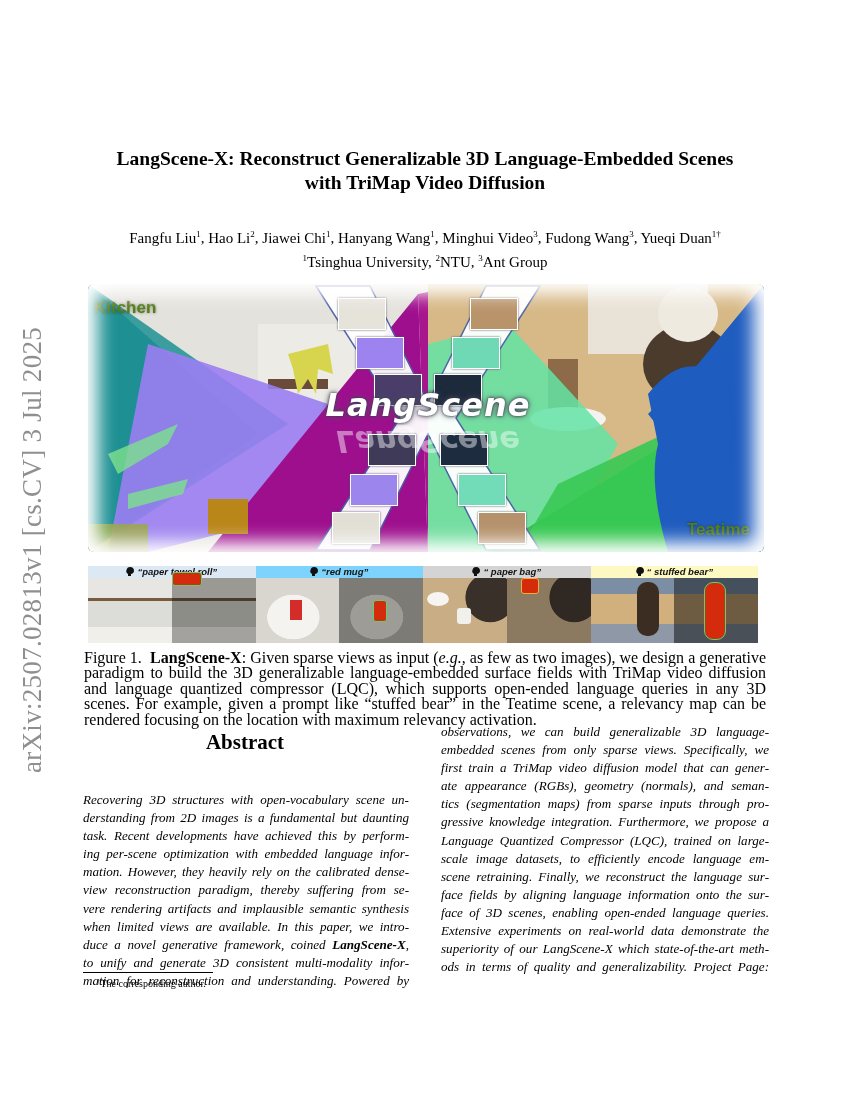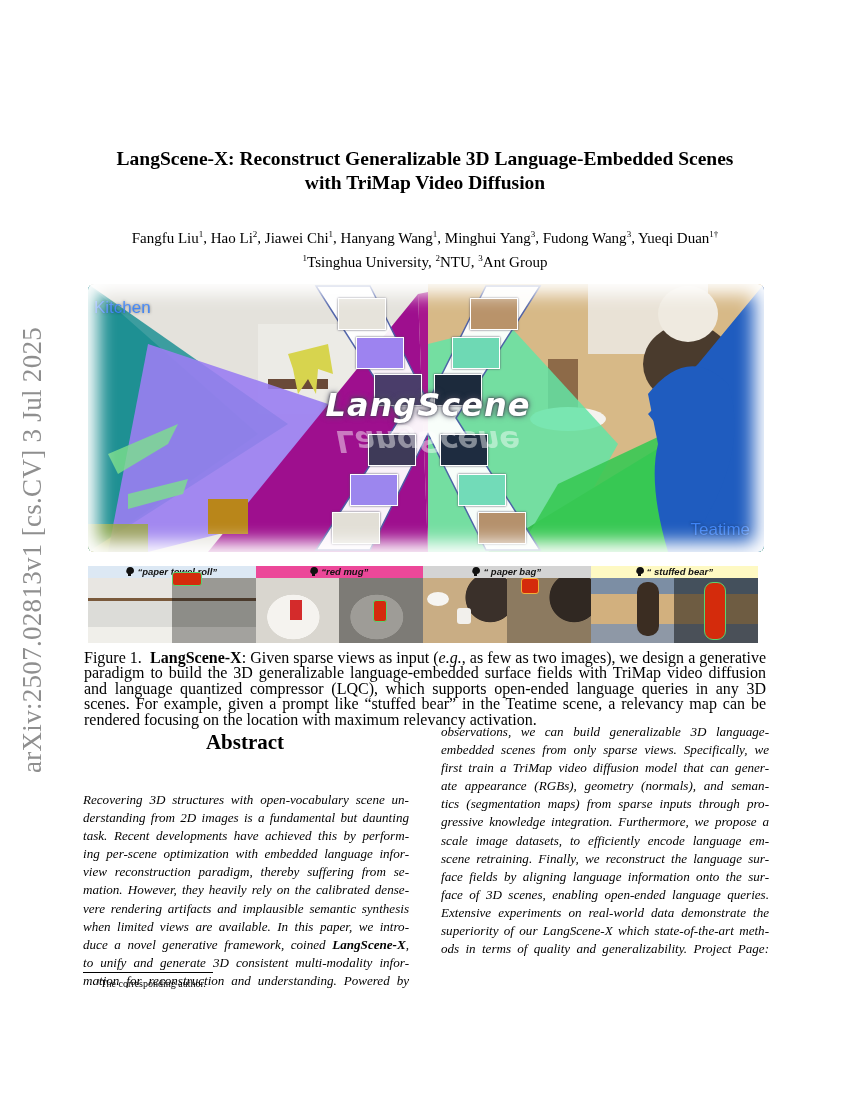--- a/index.html
+++ b/index.html
@@ -8,21 +8,21 @@
   .arxiv-stamp { position:absolute; left:12px; top:320px; width:40px; height:460px; }
   .arxiv-stamp span { position:absolute; left:50%; top:50%; transform:translate(-50%,-50%) rotate(-90deg); white-space:nowrap; font-family:"Liberation Serif", serif; font-size:27px; color:#8f8f8f; letter-spacing:0.3px; }
 
   .title { position:absolute; left:60px; width:730px; top:147px; text-align:center; font-weight:bold; font-size:19.5px; line-height:24px; }
   .authors { position:absolute; left:60px; width:730px; top:224px; text-align:center; font-size:15px; line-height:20px; }
   .authors sup { font-size:9px; }
 
   .teaser { position:absolute; left:88px; top:284px; width:676px; height:268px; overflow:hidden; border-radius:6px; }
   .teaser .bg { position:absolute; inset:0; }
   .teaser .fade { position:absolute; inset:0; box-shadow: inset 0 0 18px 10px #fff; pointer-events:none; }
-  .scene-label { position:absolute; font-family:"Liberation Sans", sans-serif; font-weight:normal; color:#3b82f6; font-size:17px; text-shadow:0 0 3px rgba(0,0,0,.5); }
+  .scene-label { position:absolute; font-family:"Liberation Sans", sans-serif; font-weight:bold; color:#4d7c0f; font-size:17px; text-shadow:0 0 3px rgba(0,0,0,.5); }
   .logo-text { position:absolute; left:220px; top:102px; width:240px; text-align:center; font-family:"DejaVu Sans", sans-serif; font-style:italic; font-weight:bold; font-size:32px; color:#fff; text-shadow:0 0 3px #334, 0 0 6px #556; letter-spacing:1px; }
   .logo-reflect { position:absolute; left:220px; top:140px; width:240px; text-align:center; font-family:"DejaVu Sans", sans-serif; font-style:italic; font-weight:bold; font-size:30px; color:rgba(255,255,255,.45); transform:scaleY(-1); }
   .thumb { position:absolute; width:46px; height:30px; border:1px solid #fff; box-shadow:0 0 2px #556; }
 
   .strip { position:absolute; left:88px; top:566px; width:670px; height:77px; display:flex; }
   .query { flex:1; position:relative; overflow:hidden; }
   .query .qhead { height:12px; font-family:"Liberation Sans", sans-serif; font-weight:bold; font-style:italic; font-size:9.5px; line-height:12px; text-align:center; color:#111; white-space:nowrap; }
   .query .qhead .mic { display:inline-block; width:8px; height:9px; margin-right:3px; vertical-align:-1px; }
   .query .imgs { display:flex; height:65px; }
   .query .imgs div { flex:1; position:relative; }
@@ -52,21 +52,21 @@
   <div>LangScene-X: Reconstruct Generalizable 3D Language-Embedded Scenes</div>
   <div>with TriMap Video Diffusion</div>
 </div>
 
 <div class="authors">
   <div>
     <span>Fangfu Liu</span><sup>1</sup>,
     <span>Hao Li</span><sup>2</sup>,
     <span>Jiawei Chi</span><sup>1</sup>,
     <span>Hanyang Wang</span><sup>1</sup>,
-    <span>Minghui Yang</span><sup>3</sup>,
+    <span>Minghui Video</span><sup>3</sup>,
     <span>Fudong Wang</span><sup>3</sup>,
     <span>Yueqi Duan</span><sup>1†</sup>
   </div>
   <div>
     <sup>1</sup><span>Tsinghua University</span>,
     <sup>2</sup><span>NTU</span>,
     <sup>3</sup><span>Ant Group</span>
   </div>
 </div>
 
@@ -138,21 +138,21 @@
         </svg><span>“paper towel roll”</span>
     </div>
     <div class="imgs">
       <div style="background:linear-gradient(#e8e6e2 0 30%, #7a5a3c 30% 36%, #dcdcd8 36% 75%, #f0efea 75%);"></div>
       <div style="background:linear-gradient(#9a9994 0 30%, #4a3a2c 30% 36%, #8d8d88 36% 75%, #a3a29e 75%);">
         <div class="mask" style="right:0;bottom:6px;width:28px;height:12px;"></div>
       </div>
     </div>
   </div>
   <div class="query">
-    <div class="qhead" style="background:#ec4899;">
+    <div class="qhead" style="background:#7dd3fc;">
       <svg class="mic" viewBox="0 0 8 9">
           <path d="M4 0 C7 0 8 2 8 4 C8 6 6 7 5 7 L5 9 L2 9 L2 7 C0 6 0 4 0.5 3 C1 1 2 0 4 0Z" fill="#111"></path>
         </svg><span>“red mug”</span>
     </div>
     <div class="imgs">
       <div style="background:radial-gradient(ellipse at 45% 60%, #f5f3ef 0 40%, #d9d6cf 41% 100%);">
         <div style="position:absolute;left:34px;top:22px;width:12px;height:20px;background:#d42b2b;"></div>
       </div>
       <div style="background:radial-gradient(ellipse at 45% 60%, #9e9c97 0 40%, #7d7b76 41% 100%);">
         <div class="mask" style="left:34px;top:22px;width:12px;height:20px;"></div>
@@ -197,36 +197,37 @@
   <b>LangScene-X</b><span>: Given sparse views as input (</span><i>e.g.</i><span>, as few as two images), we design a generative paradigm to build the 3D generalizable language-embedded surface fields with TriMap video diffusion and language quantized compressor (LQC), which supports open-ended language queries in any 3D scenes. For example, given a prompt like “stuffed bear” in the Teatime scene, a relevancy map can be rendered focusing on the location with maximum relevancy activation.</span>
 </div>
 
 <div class="abstract-title">Abstract</div>
 
 <div class="col col-left">
   <span class="line">Recovering 3D structures with open-vocabulary scene un-</span>
   <span class="line">derstanding from 2D images is a fundamental but daunting</span>
   <span class="line">task.  Recent developments have achieved this by perform-</span>
   <span class="line">ing per-scene optimization with embedded language infor-</span>
+  <span class="line">mation. However, they heavily rely on the calibrated dense-</span>
   <span class="line">view reconstruction paradigm, thereby suffering from se-</span>
-  <span class="line">mation. However, they heavily rely on the calibrated dense-</span>
   <span class="line">vere rendering artifacts and implausible semantic synthesis</span>
   <span class="line">when limited views are available.  In this paper, we intro-</span>
   <span class="line"><span>duce a novel generative framework, coined </span><b>LangScene-X</b><span>,</span></span>
   <span class="line">to unify and generate 3D consistent multi-modality infor-</span>
   <span class="line">mation for reconstruction and understanding.  Powered by</span>
 </div>
 
 <div class="col col-right">
   <span class="line">observations, we can build generalizable 3D language-</span>
   <span class="line">embedded scenes from only sparse views.  Specifically, we</span>
   <span class="line">first train a TriMap video diffusion model that can gener-</span>
   <span class="line">ate appearance (RGBs), geometry (normals), and seman-</span>
   <span class="line">tics (segmentation maps) from sparse inputs through pro-</span>
   <span class="line">gressive knowledge integration. Furthermore, we propose a</span>
+  <span class="line">Language Quantized Compressor (LQC), trained on large-</span>
   <span class="line">scale image datasets, to efficiently encode language em-</span>
   <span class="line">scene retraining. Finally, we reconstruct the language sur-</span>
   <span class="line">face fields by aligning language information onto the sur-</span>
   <span class="line">face of 3D scenes, enabling open-ended language queries.</span>
   <span class="line">Extensive experiments on real-world data demonstrate the</span>
   <span class="line">superiority of our LangScene-X which state-of-the-art meth-</span>
   <span class="line">ods in terms of quality and generalizability.  Project Page:</span>
 </div>
 
 <div class="fn-rule"></div>

